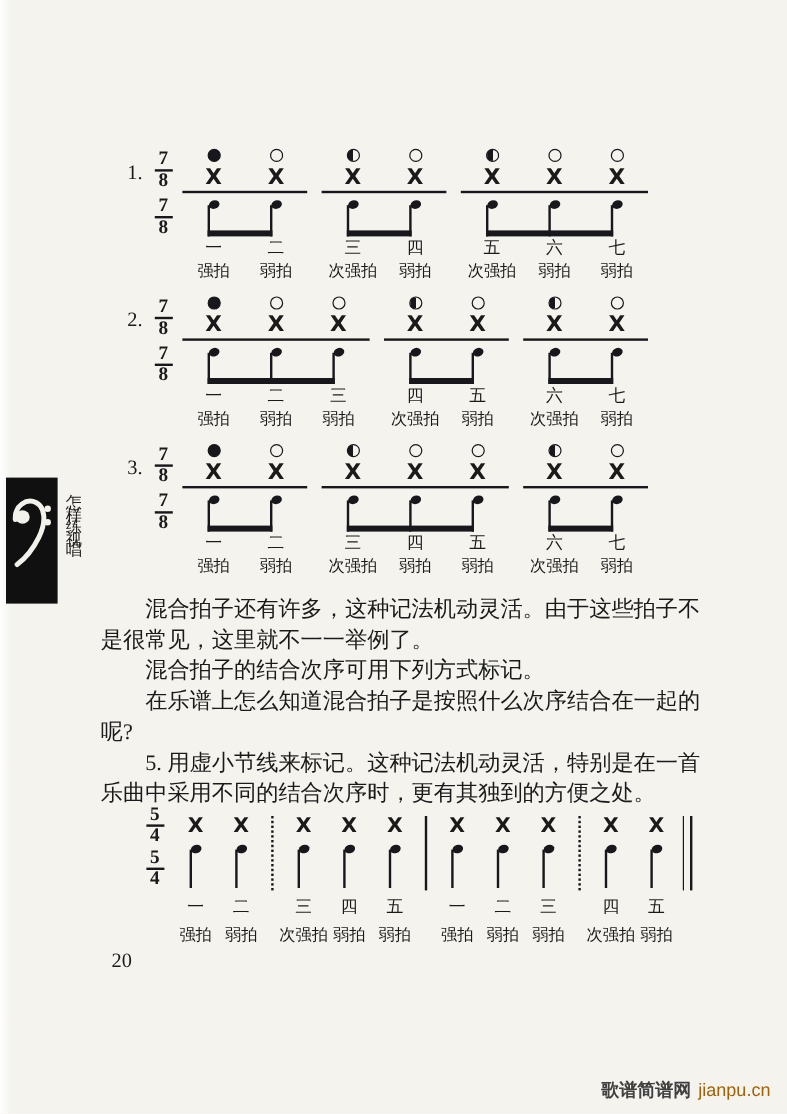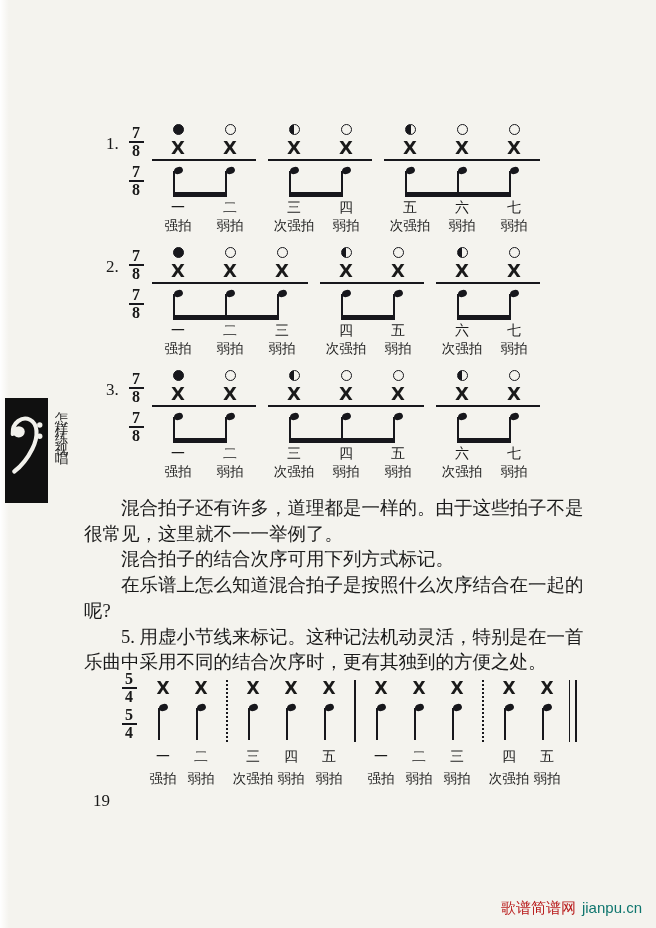--- a/index.html
+++ b/index.html
@@ -62,22 +62,22 @@
   .barline{height:62px;margin-top:4px;width:0;}
   .barline.dashed{border-left:2px dotted #17171c;}
   .barline.solid{border-left:2px solid #17171c;}
   .barline.final{width:5px;border-left:1.5px solid #17171c;border-right:2.5px solid #17171c;}
 
   
   #page-number{position:absolute;top:791px;left:93px;font-size:17px;}
   .sidebar-block{position:absolute;top:398px;left:5px;width:43px;height:105px;background:#101010;display:flex;align-items:center;justify-content:center;}
   .sidebar-title{position:absolute;top:401px;left:52px;writing-mode:vertical-rl;text-orientation:upright;font-size:13.5px;letter-spacing:10px;color:#222;}
   #watermark{position:absolute;top:899px;right:14px;font-size:15px;font-family:"Liberation Sans","DejaVu Sans",sans-serif;}
-  .wm-cn{color:#b91c1c;margin-right:6px;}
-  .wm-url{color:#0f766e;}
+  .wm-cn{color:#404040;margin-right:6px;font-weight:bold;}
+  .wm-url{color:#a16207;}
 </style>
 </head>
 <body>
 
 <div class="page">
 
   <div class="sidebar-block">
     <span>
       <svg viewBox="0 0 48 100" width="36" height="88" aria-hidden="true">
         <ellipse cx="13" cy="27" rx="8" ry="7.5" fill="#f2f1ec"></ellipse>
@@ -494,21 +494,21 @@
             <div class="row-label">
               <div class="labcell">次强拍</div>
               <div class="labcell">弱拍</div>
             </div>
           </div>
         </div>
       </div>
     </div>
 
   <div id="paragraphs">
-    <p>混合拍子还有许多，道理都是一样的。由于这些拍子不是很常见，这里就不一一举例了。</p>
+    <p>混合拍子还有许多，这种记法机动灵活。由于这些拍子不是很常见，这里就不一一举例了。</p>
     <p>混合拍子的结合次序可用下列方式标记。</p>
     <p>在乐谱上怎么知道混合拍子是按照什么次序结合在一起的呢?</p>
     <p>5. 用虚小节线来标记。这种记法机动灵活，特别是在一首乐曲中采用不同的结合次序时，更有其独到的方便之处。</p>
   </div>
 
   <div id="bottom-example">
       <div class="b-left">
         <div class="frac">
           <div class="fnum">5</div>
           <div class="fbar"></div>
@@ -637,19 +637,19 @@
           </div>
         </div>
         <div class="b-num">五</div>
         <div class="b-lab">弱拍</div>
       </div>
       <div class="barcol">
         <div class="barline final"></div>
       </div>
     </div>
 
-  <div id="page-number">19</div>
+  <div id="page-number">20</div>
 
   <div id="watermark">
     <span class="wm-cn">歌谱简谱网</span><span class="wm-url">jianpu.cn</span>
   </div>
 
 </div>
 
 </body></html>

